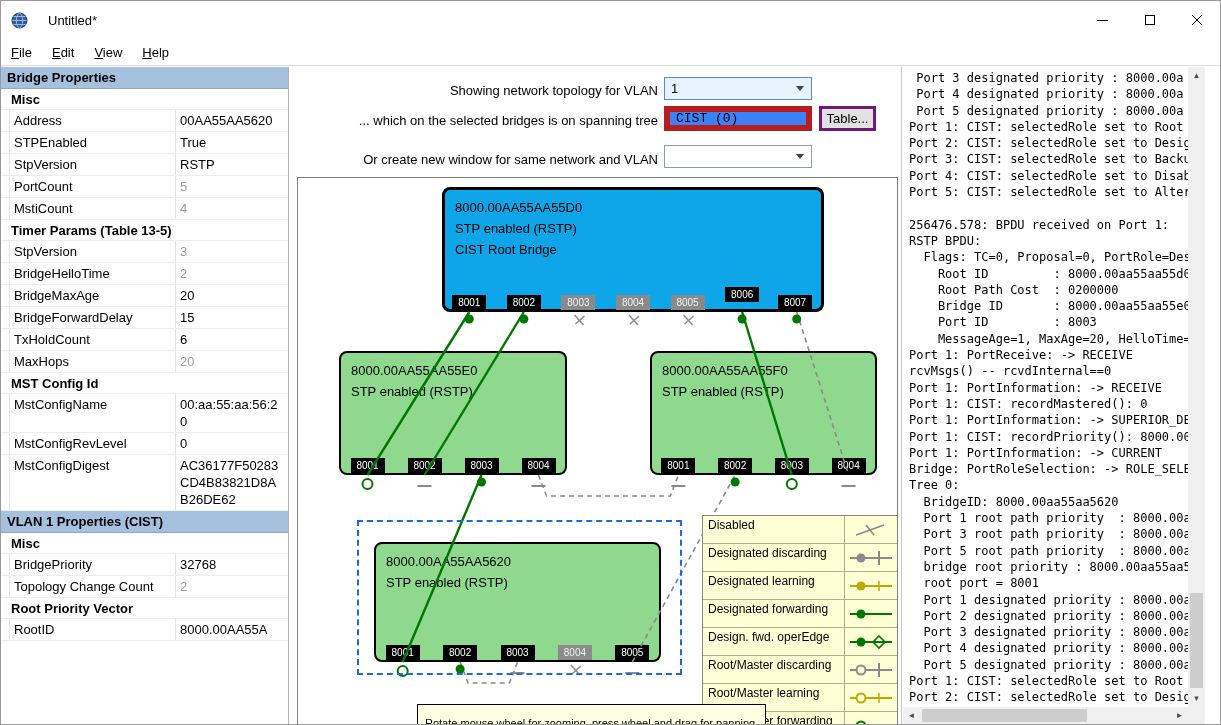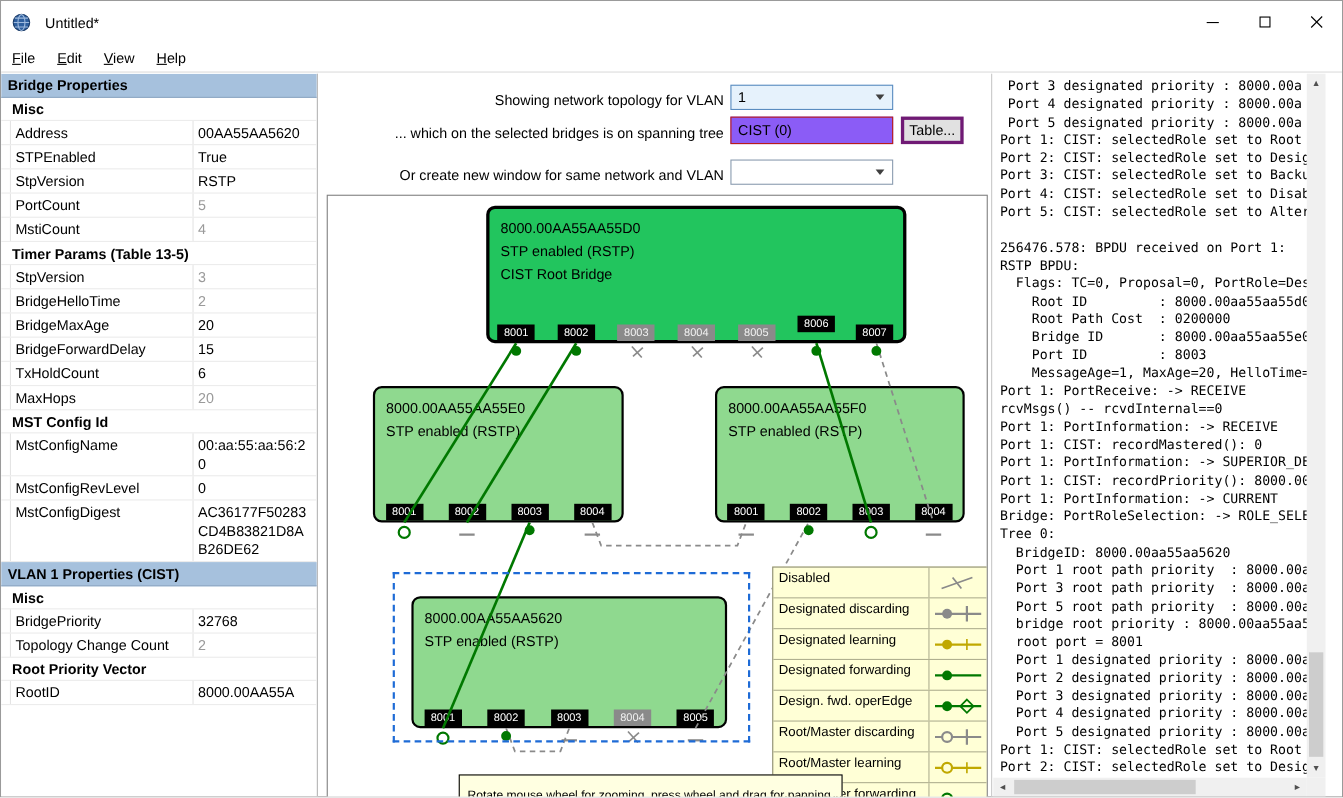--- a/index.html
+++ b/index.html
@@ -2,21 +2,21 @@
 <html><head>
 <meta charset="utf-8">
 <style>
   *{margin:0;padding:0;box-sizing:border-box}
   html,body{width:1221px;height:725px;font-family:"Liberation Sans",sans-serif;background:#fff;overflow:hidden}
   .window{position:relative;width:1221px;height:725px;background:#fff;border:1px solid #9a9a9a;overflow:hidden}
 
   
   .titlebar{position:absolute;top:0;left:0;right:0;height:38px;background:#fff;display:flex;align-items:center}
   .app-icon{margin-left:10px}
-  .title-text{margin-left:13px;font-size:13px;color:#000}
+  .title-text{margin-left:20px;font-size:13px;color:#000}
   .win-buttons{margin-left:auto;display:flex;height:100%}
   .win-btn{width:47px;height:100%;display:flex;align-items:center;justify-content:center;cursor:default}
   .glyph-min{width:11px;height:1px;background:#000}
   .glyph-max{width:10px;height:10px;border:1px solid #000}
 
   
   .menubar{position:absolute;top:38px;left:0;right:0;height:27px;display:flex;align-items:center;padding-left:10px;border-bottom:1px solid #dcdcdc;background:#fff}
   .menu-item{display:inline-block;font-size:13px;margin-right:20px;color:#000}
   .menu-item::first-letter{text-decoration:underline}
 
@@ -30,21 +30,21 @@
   .pg-value{flex:1;padding:2px 4px;line-height:17px;word-break:break-all}
   .pg-value.dim{color:#9a9a9a}
 
   
   .center-panel{position:absolute;top:66px;left:296px;width:601px;bottom:0;background:#fff}
   .ctrl-label{position:absolute;right:240px;font-size:13px;white-space:nowrap;color:#000}
   .combo{position:absolute;left:367px;width:148px;height:23px;border:1px solid #8a9cb0;background:#fff;display:flex;align-items:center}
   .combo.blue{background:#e6f2fc;border-color:#5a8cc0}
   .combo-value{flex:1;padding-left:6px;font-size:13px;white-space:nowrap;overflow:hidden}
   .combo-arrow{width:0;height:0;border-left:4px solid transparent;border-right:4px solid transparent;border-top:5px solid #404040;margin-right:7px}
-  .tree-box{position:absolute;left:367px;top:39px;width:148px;height:25px;border:1px solid #b91c1c;background:#8b5cf6;font-family:Liberation Sans, sans-serif;font-size:13px;padding-left:6px;color:#000}
+  .tree-box{position:absolute;left:367px;top:39px;width:148px;height:25px;border:6px solid #b91c1c;background:#3b82f6;font-family:Liberation Mono, monospace;font-size:13px;padding-left:6px;color:#000}
   .table-btn{position:absolute;left:522px;top:39px;width:57px;height:25px;border:3px solid #701a75;background:#e1e1e1;font-family:"Liberation Sans",sans-serif;font-size:13px;color:#000}
 
   
   .canvas{position:absolute;top:110px;left:0;width:601px;height:549px;border:1px solid #808080;background:#fff;overflow:hidden}
   .bridge{position:absolute;border:2px solid #000;border-radius:8px;z-index:1}
   .bridge.root{border-width:3px}
   .bridge-line{font-size:13px;line-height:21px;padding-left:10px;color:#000;white-space:nowrap}
   .bridge .bridge-line:first-child{padding-top:7px}
   .port{position:absolute;width:34px;height:15px;background:#000;color:#fff;font-size:10px;line-height:15px;text-align:center;z-index:1}
   .port.disabled{background:#8a8a8a;color:#f0f0f0}
@@ -359,21 +359,21 @@
           <div class="legend-row">
             <div class="legend-label">Alternate forwarding</div>
             <div class="legend-icon-cell">
               <svg width="46" height="16">
                 <line x1="2" y1="8" x2="44" y2="8" stroke="#007800" stroke-width="2"></line>
               </svg>
             </div>
           </div>
         </div>
       <div class="tooltip" style="left:119px;top:526px">Rotate mouse wheel for zooming, press wheel and drag for panning.</div>
-    <div class="bridge root" style="left: 144px; top: 9px; width: 382px; height: 125px; background: #22c55e;">
+    <div class="bridge root" style="left: 144px; top: 9px; width: 382px; height: 125px; background: #0ea5e9;">
           <div class="bridge-line">8000.00AA55AA55D0</div>
           <div class="bridge-line">STP enabled (RSTP)</div>
           <div class="bridge-line">CIST Root Bridge</div>
         </div>
         <div class="port" style="left: 154.286px; top: 117px;">8001</div>
         <div class="port" style="left: 208.857px; top: 117px;">8002</div>
         <div class="port disabled" style="left: 263.429px; top: 117px;">8003</div>
         <div class="port disabled" style="left: 318px; top: 117px;">8004</div>
         <div class="port disabled" style="left: 372.571px; top: 117px;">8005</div>
         <div class="port" style="left: 427.143px; top: 109px;">8006</div>

